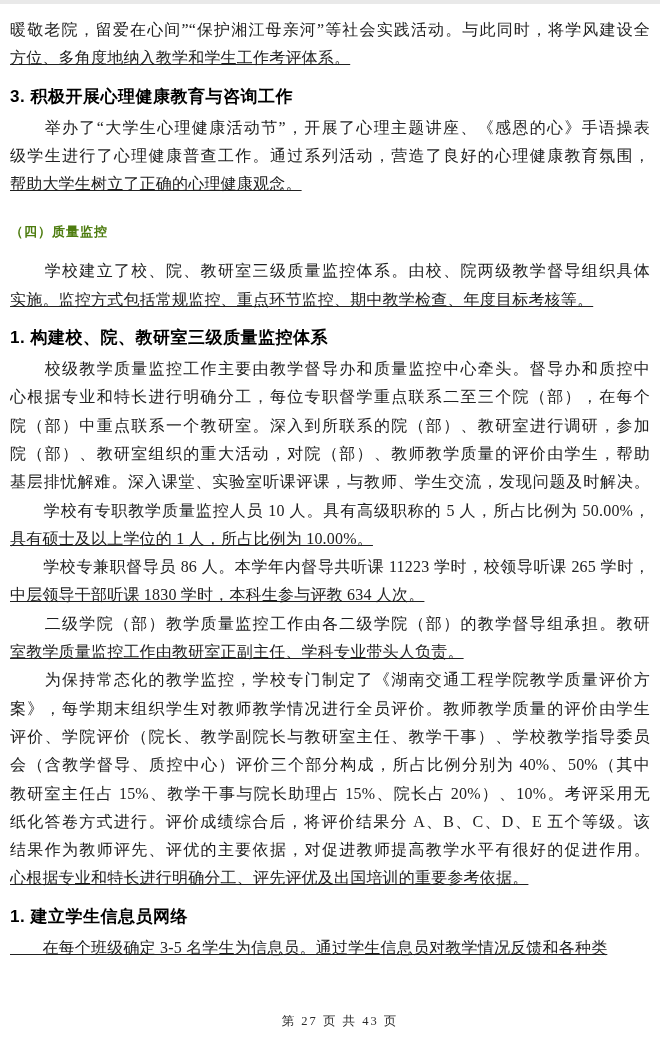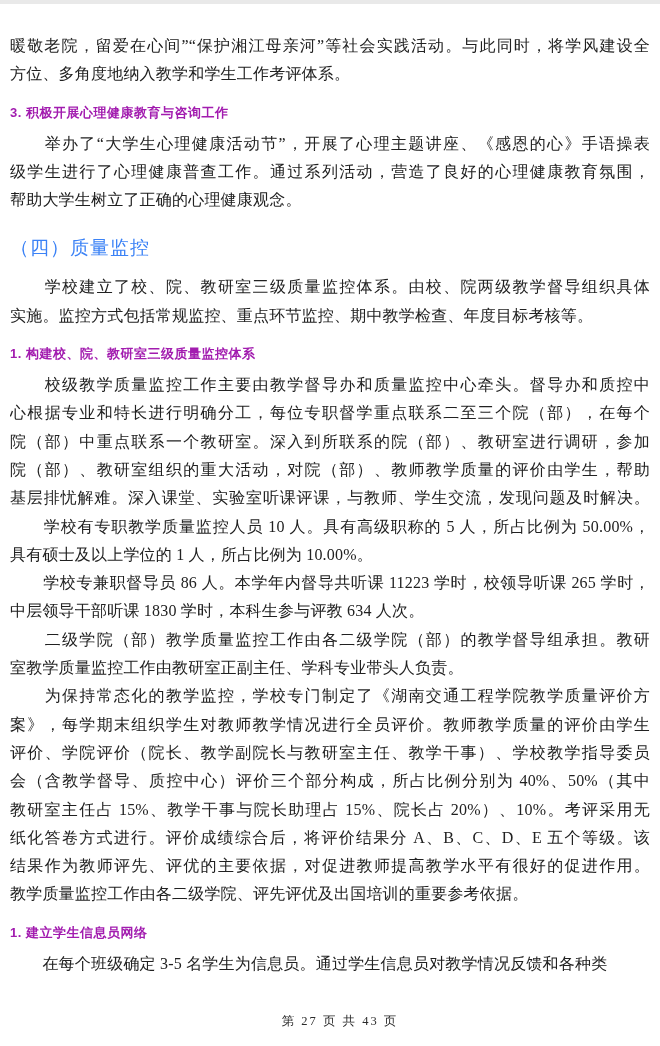--- a/index.html
+++ b/index.html
@@ -14,51 +14,52 @@
     position: relative;
     width: 660px; height: 1046px;
     background: #ffffff;
     overflow: hidden;
   }
   .top-edge {
     height: 4px;
     background: #e9e9e9;
   }
   .content {
-    padding: 28px 10px 0 10px;
+    padding: 12px 10px 0 10px;
   }
   .para .line {
     font-size: 16px;
     height: 28.3px;
     line-height: 28.3px;
     text-align: justify;
     text-align-last: justify;
     overflow: hidden;
     white-space: nowrap;
     letter-spacing: 0.2px;
   }
   .para .line.last {
     text-align-last: left;
     white-space: normal;
+    text-decoration: underline;
   }
   .h-num {
     font-family: "Liberation Sans", "DejaVu Sans", sans-serif;
-    font-size: 13px;
+    font-size: 17px;
     font-weight: bold;
-    color: #a21caf;
+    color: #000000;
     line-height: 31px;
     margin: 8px 0 2px 0;
     letter-spacing: 0.5px;
   }
   .h-num.h-first { margin-top: 8px; }
   .h-section {
     font-family: "Liberation Sans", "DejaVu Sans", sans-serif;
-    font-size: 19px;
-    font-weight: normal;
-    color: #3b82f6;
+    font-size: 13px;
+    font-weight: bold;
+    color: #4d7c0f;
     line-height: 31px;
     margin: 18px 0 10px 0;
     letter-spacing: 1px;
   }
   .footer {
     position: absolute;
     left: 10px; bottom: 16px;
     width: 100%;
     text-align: center;
     font-size: 12.5px;
@@ -121,21 +122,21 @@
       </div>
 
     <div class="para">
         <div class="line">　　为保持常态化的教学监控，学校专门制定了《湖南交通工程学院教学质量评价方</div>
         <div class="line">案》，每学期末组织学生对教师教学情况进行全员评价。教师教学质量的评价由学生</div>
         <div class="line">评价、学院评价（院长、教学副院长与教研室主任、教学干事）、学校教学指导委员</div>
         <div class="line">会（含教学督导、质控中心）评价三个部分构成，所占比例分别为 40%、50%（其中</div>
         <div class="line">教研室主任占 15%、教学干事与院长助理占 15%、院长占 20%）、10%。考评采用无</div>
         <div class="line">纸化答卷方式进行。评价成绩综合后，将评价结果分 A、B、C、D、E 五个等级。该</div>
         <div class="line">结果作为教师评先、评优的主要依据，对促进教师提高教学水平有很好的促进作用。</div>
-        <div class="line last">教学质量监控工作由各二级学院、评先评优及出国培训的重要参考依据。</div>
+        <div class="line last">心根据专业和特长进行明确分工、评先评优及出国培训的重要参考依据。</div>
       </div>
 
     <div class="h-num">1. 建立学生信息员网络</div>
 
     <div class="para">
         <div class="line last">　　在每个班级确定 3-5 名学生为信息员。通过学生信息员对教学情况反馈和各种类</div>
       </div>
 
   </div>
 

